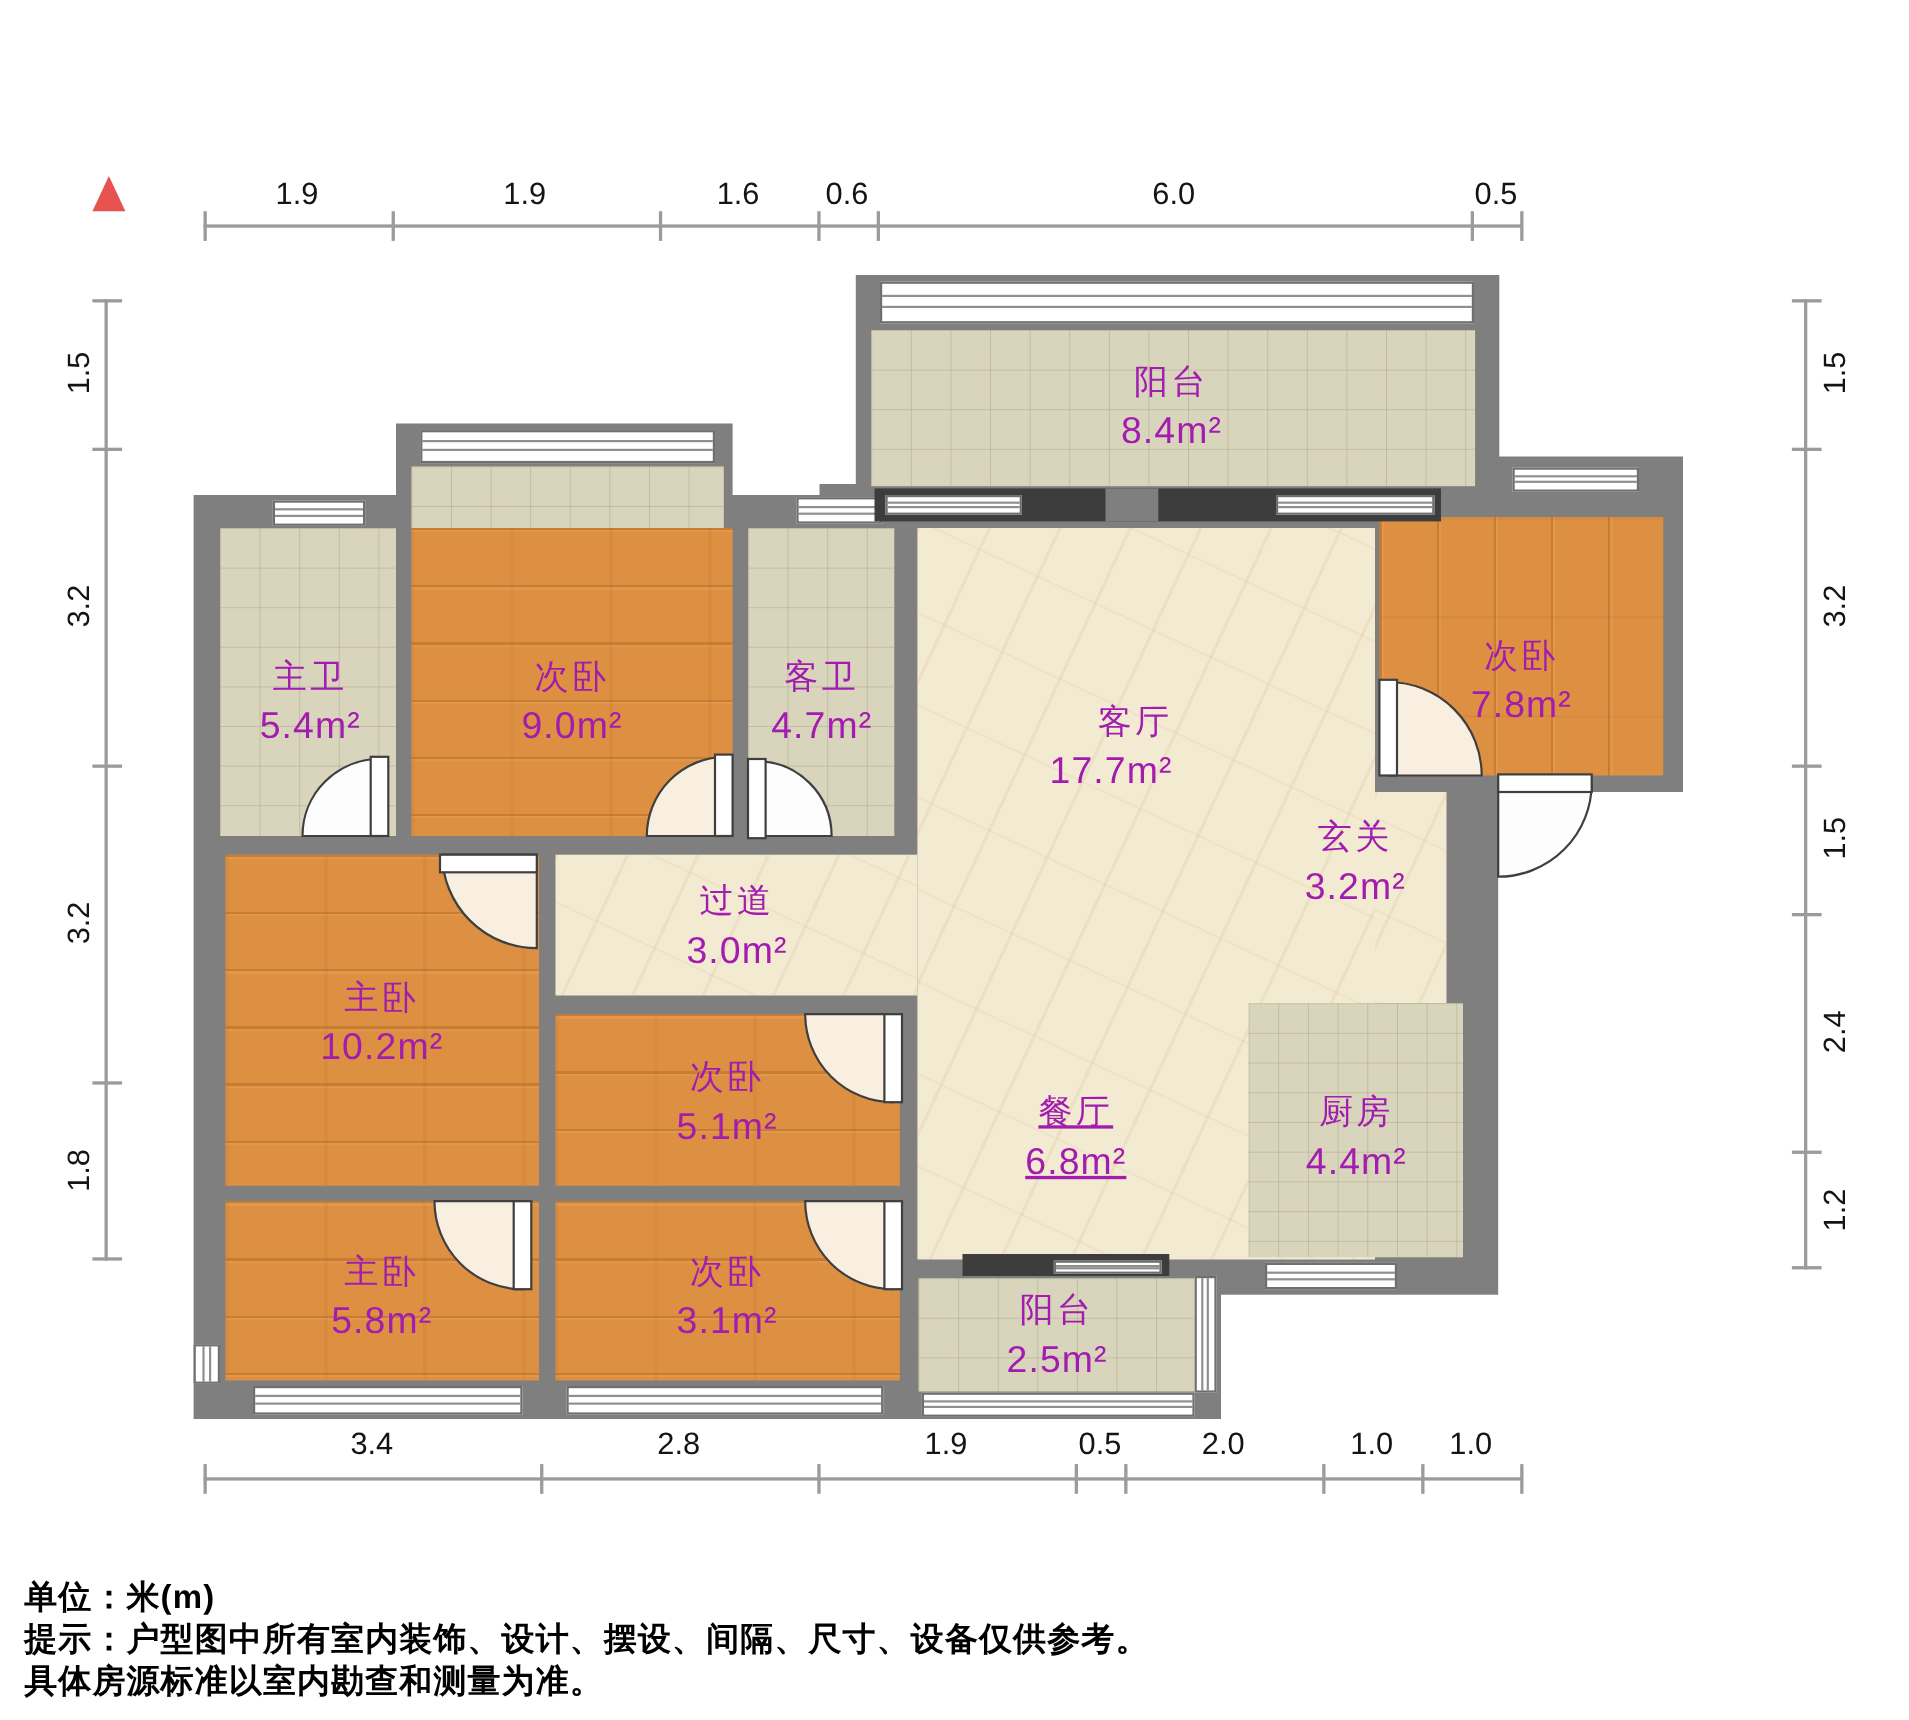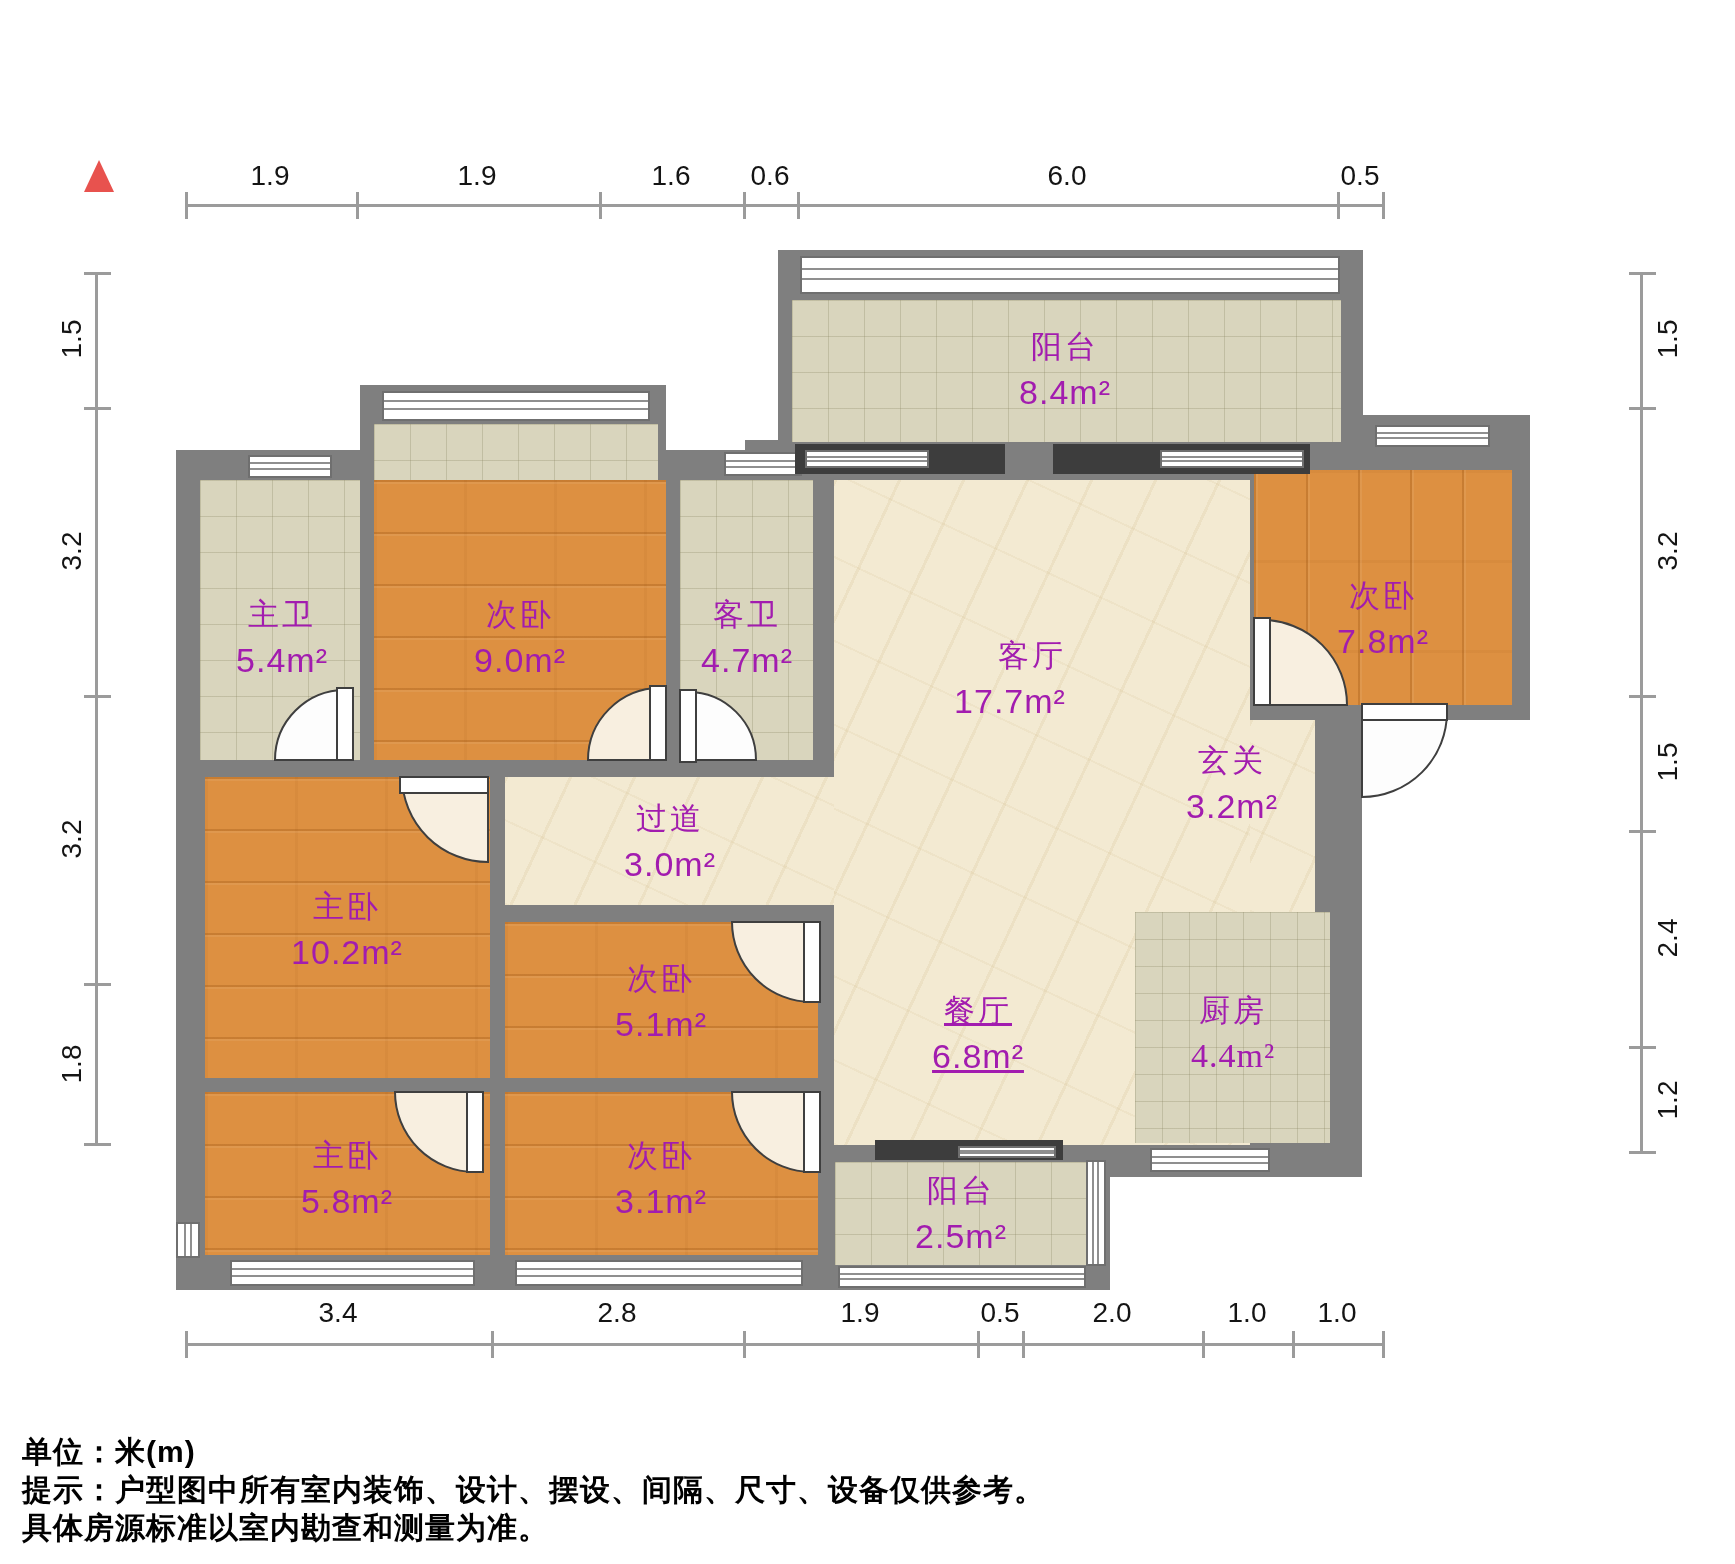--- a/index.html
+++ b/index.html
@@ -150,21 +150,21 @@
       <div class="rarea">10.2m²</div>
   </div>
   <div class="rlabel" style="left:661px;top:958px;">
     <div class="rname">次卧</div>
       <div class="rarea">5.1m²</div>
   </div>
   <div class="rlabel" style="left:978px;top:990px;text-decoration:underline;">
     <div class="rname">餐厅</div>
       <div class="rarea">6.8m²</div>
   </div>
-  <div class="rlabel" style="left:1233px;top:990px;font-family:Liberation Serif, serif;">
+  <div class="rlabel" style="left:1233px;top:990px;">
     <div class="rname">厨房</div>
       <div class="rarea">4.4m²</div>
   </div>
   <div class="rlabel" style="left:347px;top:1135px;">
     <div class="rname">主卧</div>
       <div class="rarea">5.8m²</div>
   </div>
   <div class="rlabel" style="left:661px;top:1135px;">
     <div class="rname">次卧</div>
       <div class="rarea">3.1m²</div>

